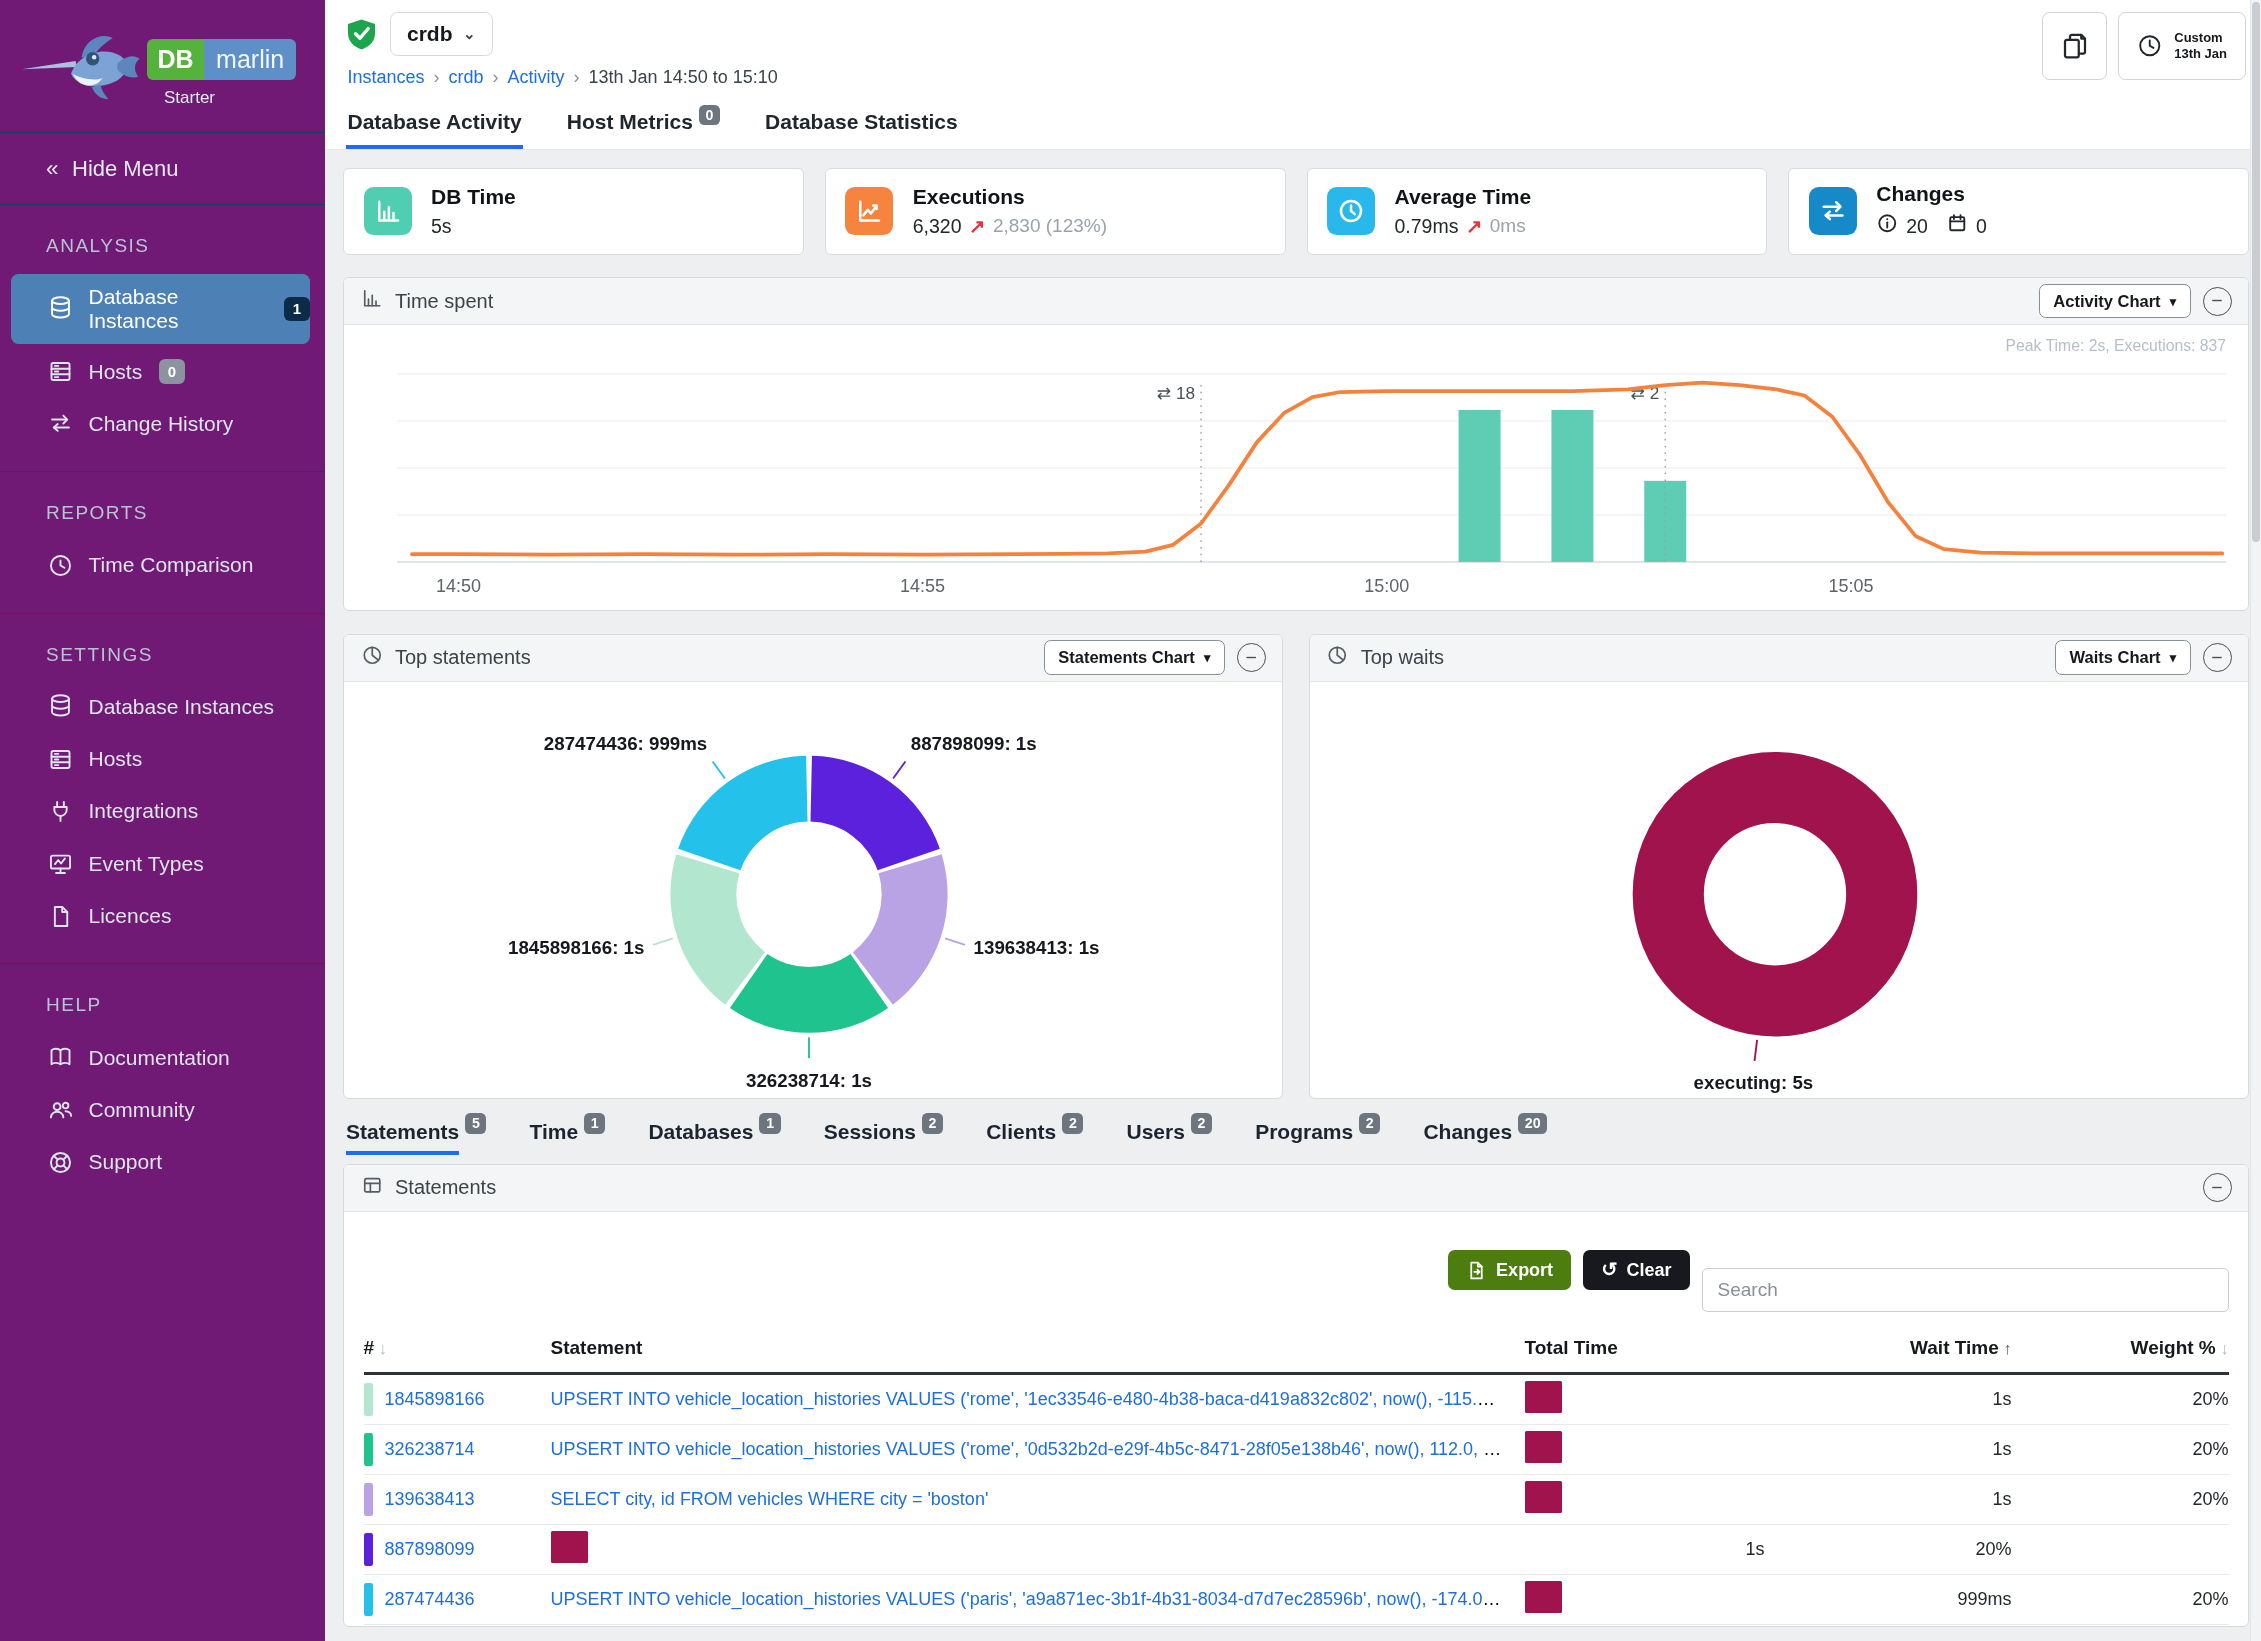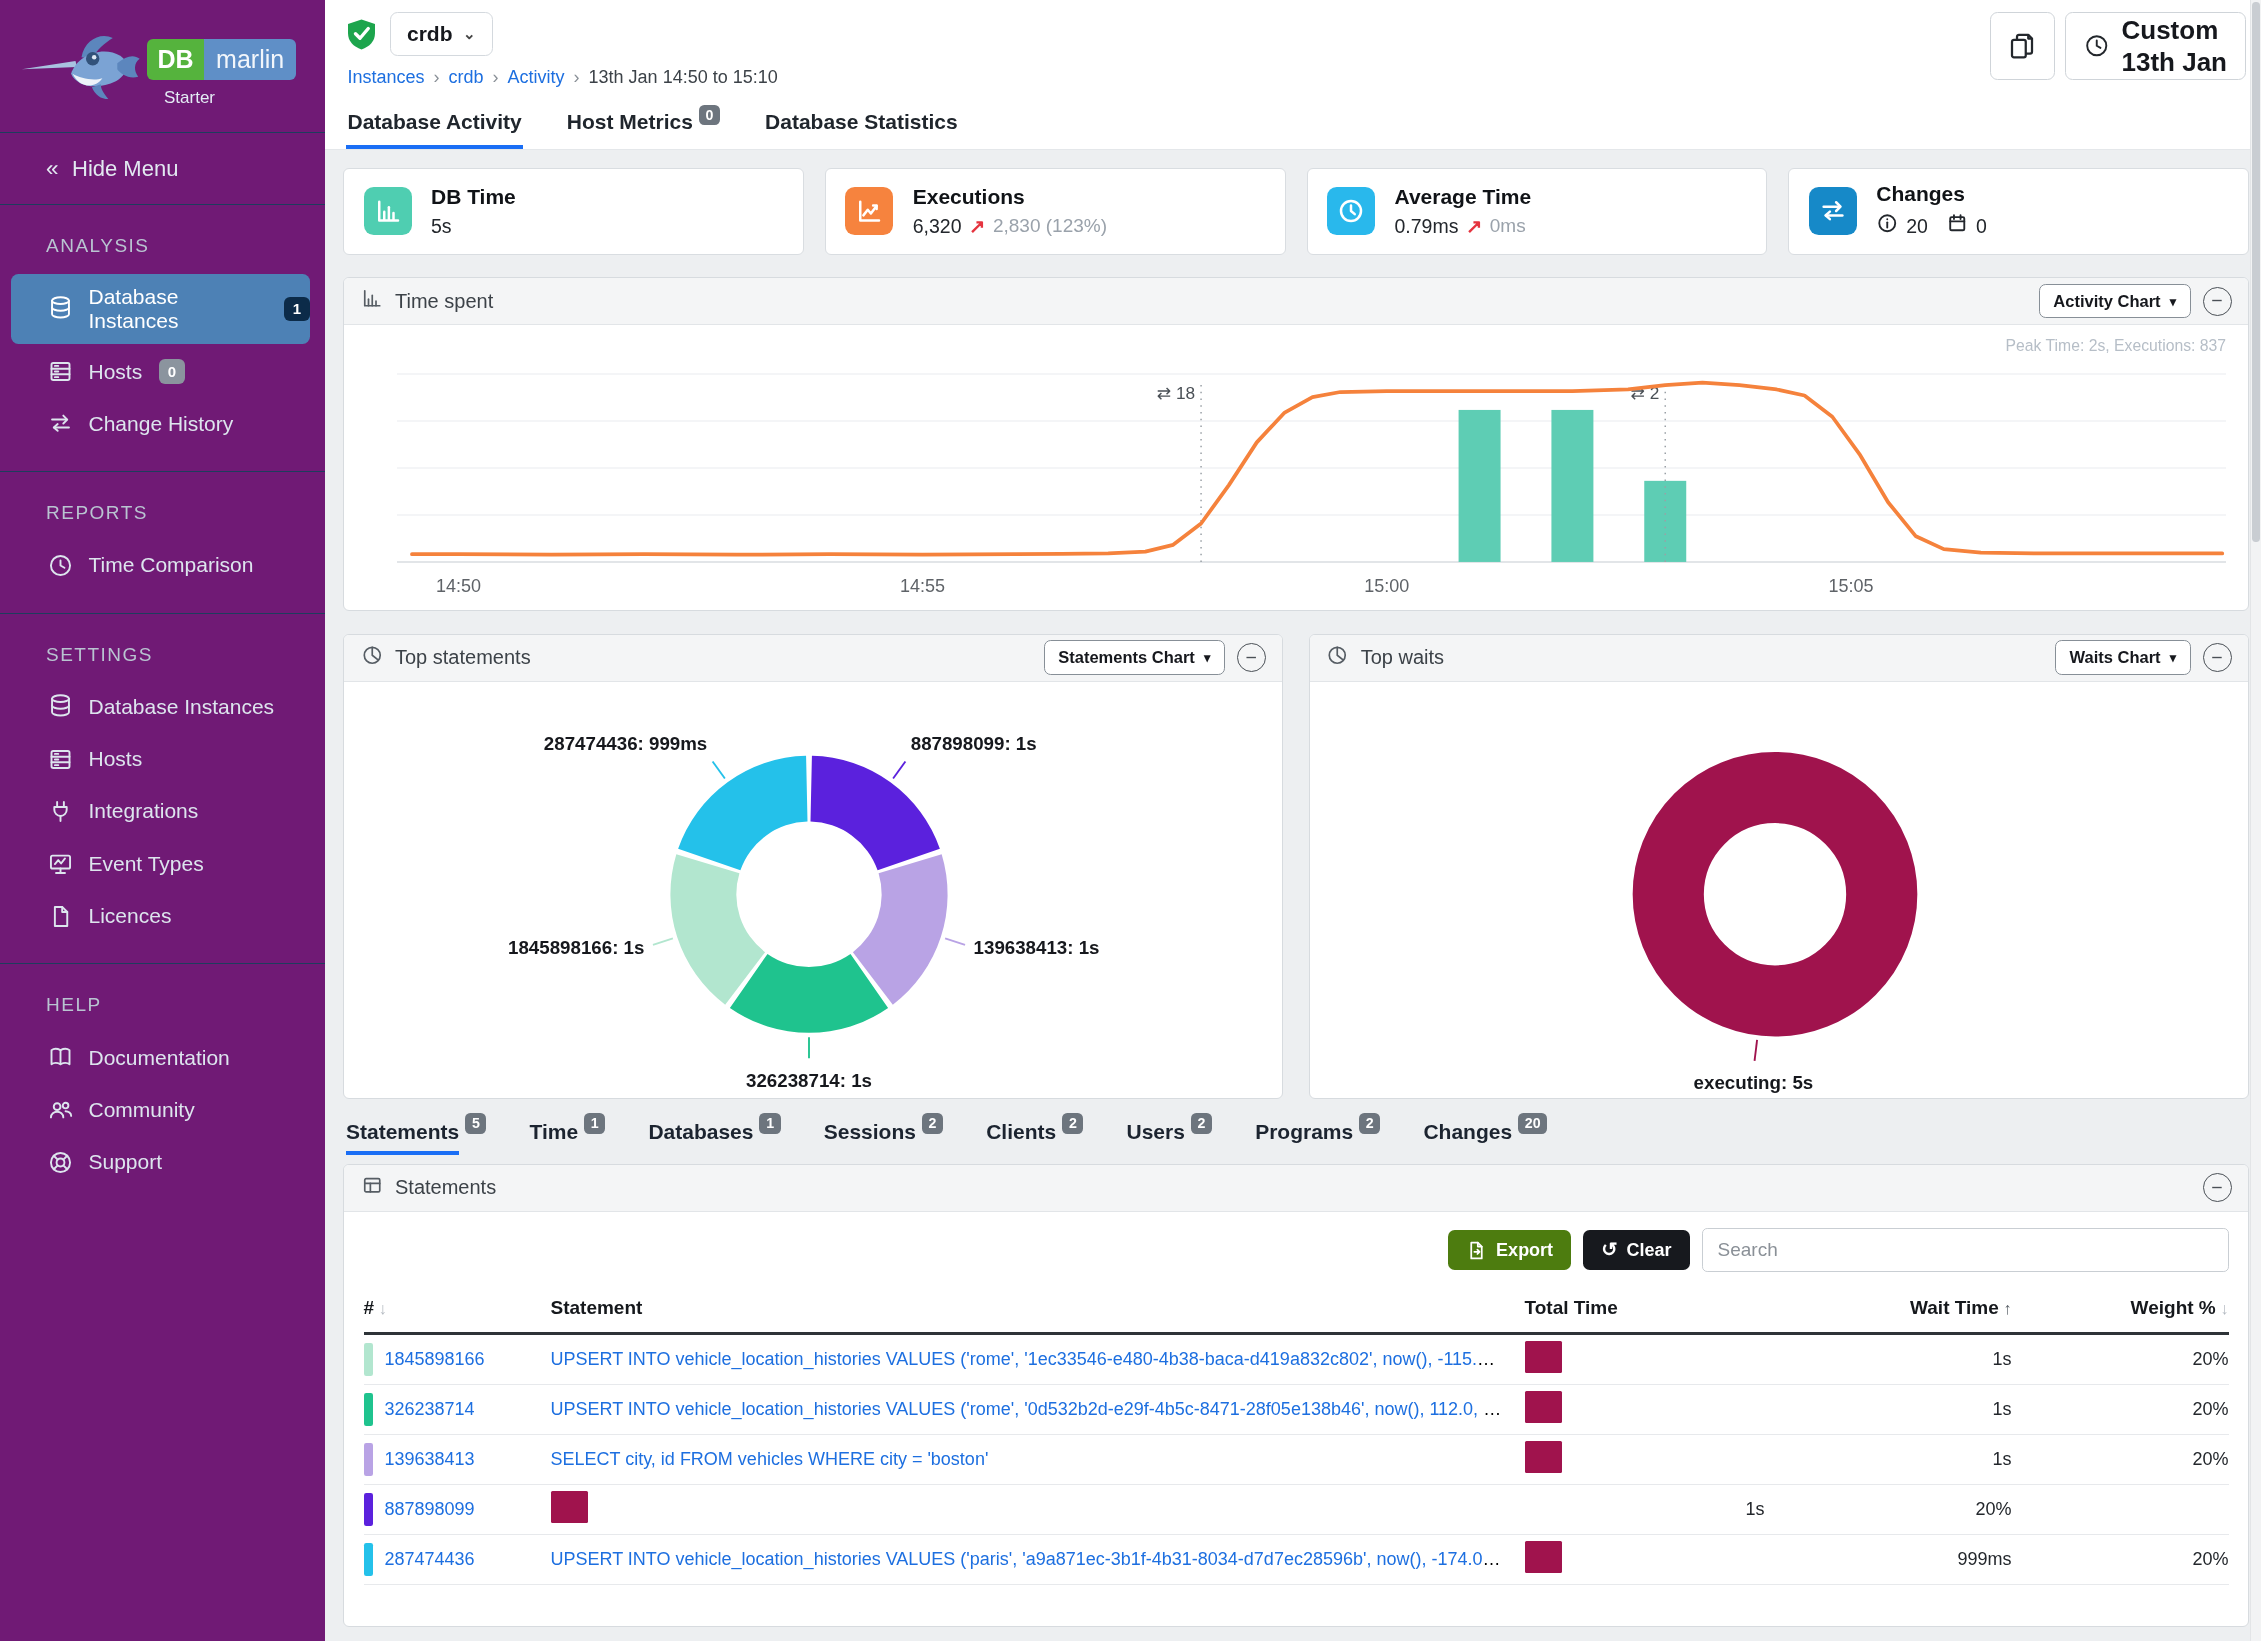--- a/index.html
+++ b/index.html
@@ -40,21 +40,21 @@
   .inst-btn .caret{font-size:15px;color:#444;}
   .breadcrumb{font-size:18px;display:flex;gap:9px;align-items:center;padding-left:3px;}
   .bc-item.link{color:#1d6fe0;cursor:pointer;}
   .bc-item{color:#3c4248;}
   .bc-sep{color:#8a9097;}
   .topbar-right{display:flex;gap:10.5px;align-items:flex-start;}
   .icon-btn{border:0.7px solid #cfd4d9;background:#fff;border-radius:7.5px;width:63px;height:66px;
     display:flex;align-items:center;justify-content:center;cursor:pointer;}
   .time-btn{border:0.7px solid #cfd4d9;background:#fff;border-radius:7.5px;height:66px;padding:0 18px;
     display:flex;align-items:center;gap:12px;cursor:pointer;}
-  .time-btn .txt{font-size:26px;font-weight:bold;color:#16181d;line-height:1.25;text-align:left;}
+  .time-btn .txt{font-size:13px;font-weight:bold;color:#16181d;line-height:1.25;text-align:left;}
   .page-tabs{display:flex;gap:42px;padding:4.5px 0 0 21px;border-bottom:1.5px solid #e4e7ea;background:#fff;}
   .ptab{font-size:21px;font-weight:bold;color:#20262d;padding:12px 1.5px 10.5px;cursor:pointer;position:relative;}
   .ptab.active{border-bottom:4.5px solid #1a6ef5;}
   .tab-badge{background:#6d757e;color:#fff;font-size:14.2px;font-weight:bold;border-radius:5.2px;
     padding:2.2px 6.7px;margin-left:6px;position:relative;top:-9px;}
 
   .content{flex:1;background:#edeff1;padding:18px 18px 15px 18px;display:flex;flex-direction:column;overflow:hidden;}
 
   
   .kpi-row{display:flex;gap:21px;}
@@ -95,21 +95,21 @@
   .dtab .tab-badge{top:-10.5px;}
 
   .stmt-panel{margin-top:19.5px;flex:1;}
   .toolbar{display:flex;justify-content:flex-end;gap:12px;padding:16.5px 19.5px 7.5px 19.5px;align-items:center;}
   .btn{display:flex;align-items:center;gap:9px;border:none;border-radius:6.7px;font-size:18px;font-weight:bold;
     padding:9.7px 18px;color:#fff;cursor:pointer;}
   .btn.export{background:#4d7c0f;}
   .btn.clear{background:#17191e;}
   .btn svg{width:21px;height:21px;stroke:#fff;fill:none;stroke-width:2;stroke-linecap:round;stroke-linejoin:round;}
   .clear-glyph{font-size:19.5px;line-height:1;}
-  .search{width:495px;height:42px;border:0.7px solid #c9ced3;border-radius:5.2px;font-size:19px;padding:0 15px;color:#333;}
+  .search{width:495px;height:42px;border:0.7px solid #c9ced3;border-radius:5.2px;font-size:19px;padding:0 15px;color:#333;margin-top:40px;}
   .search::placeholder{color:#8a9097;}
 
   .tbl{padding:4.5px 19.5px 0 19.5px;}
   .thead,.trow{display:grid;grid-template-columns:187px 1fr 240px 247px 217px;align-items:center;}
   .thead{height:48px;border-bottom:3px solid #2e3338;font-size:19px;font-weight:bold;color:#15181c;}
   .th-right{text-align:right;}
   .sort{color:#b3b9c0;font-size:16.5px;margin-left:4.5px;}
   .sort.active{color:#5a6168;}
   .trow{height:49px;border-bottom:0.7px solid #e7e9ec;font-size:18px;}
   .c-id{display:flex;align-items:center;gap:12px;}

